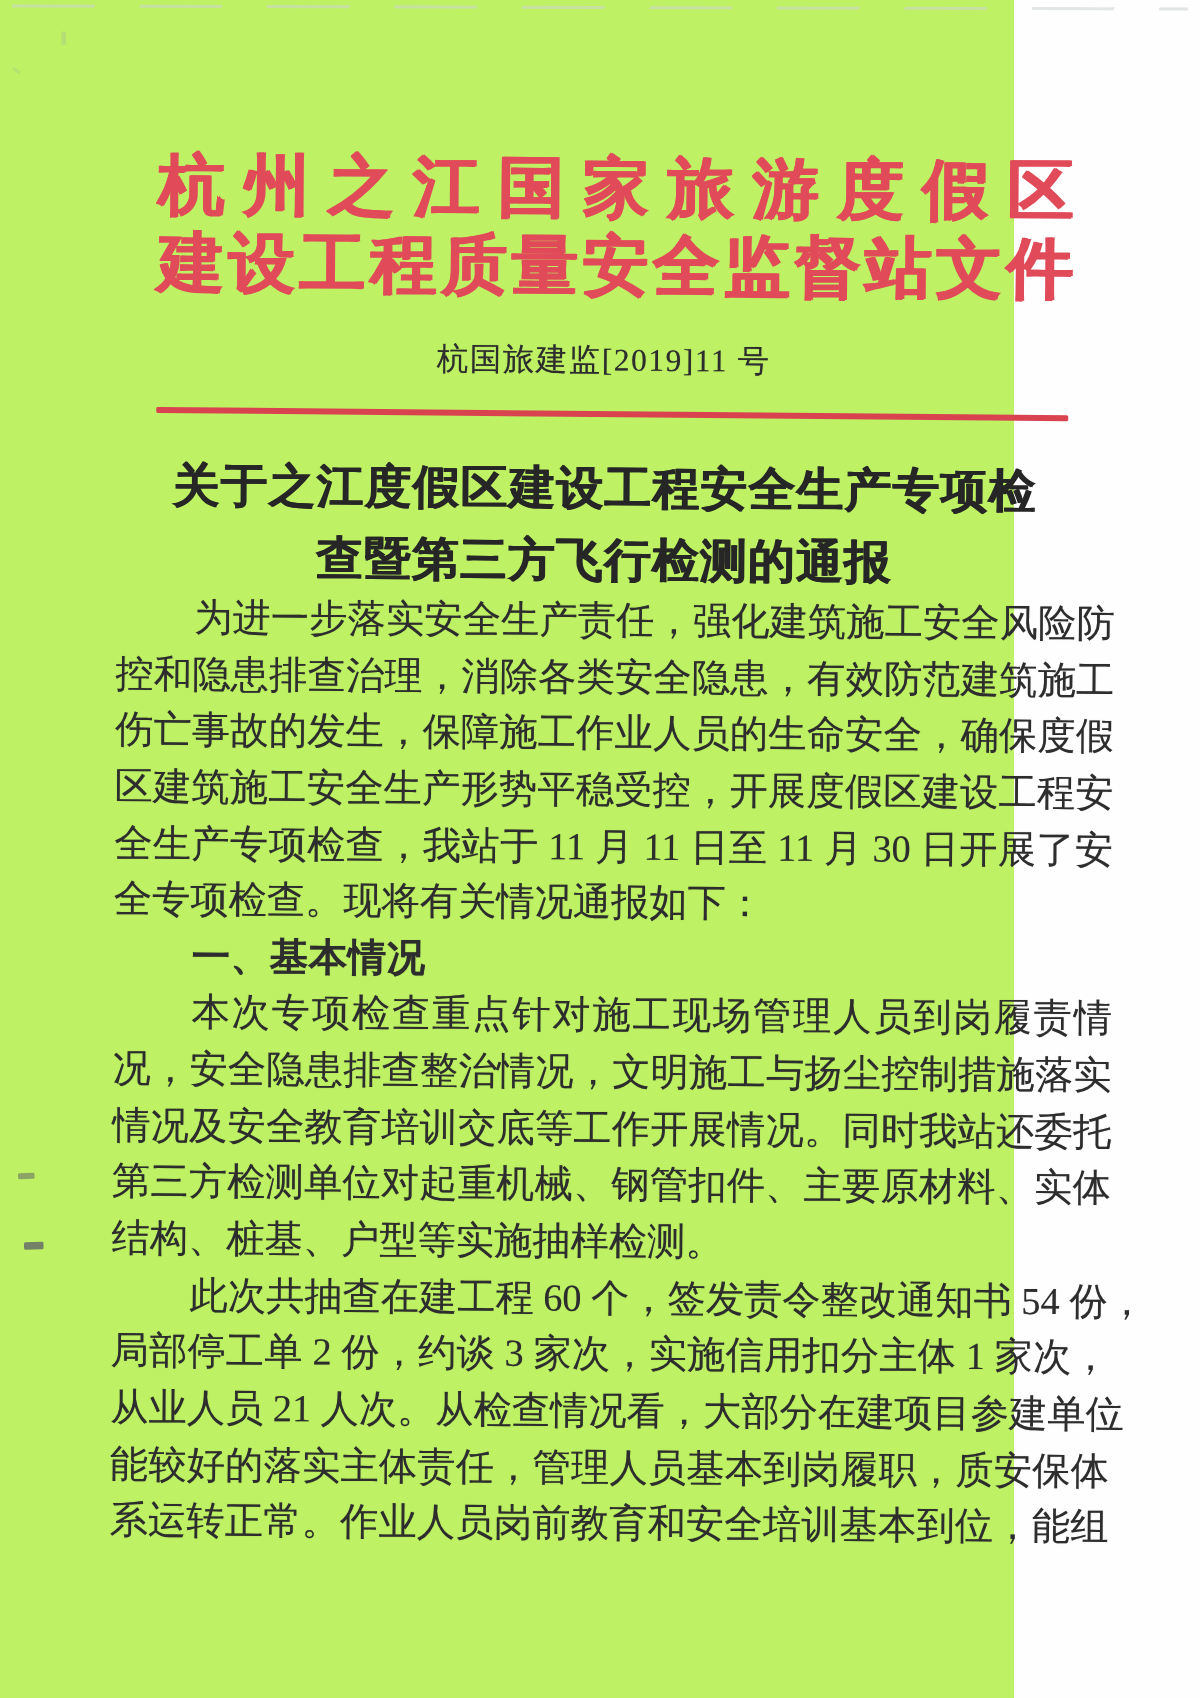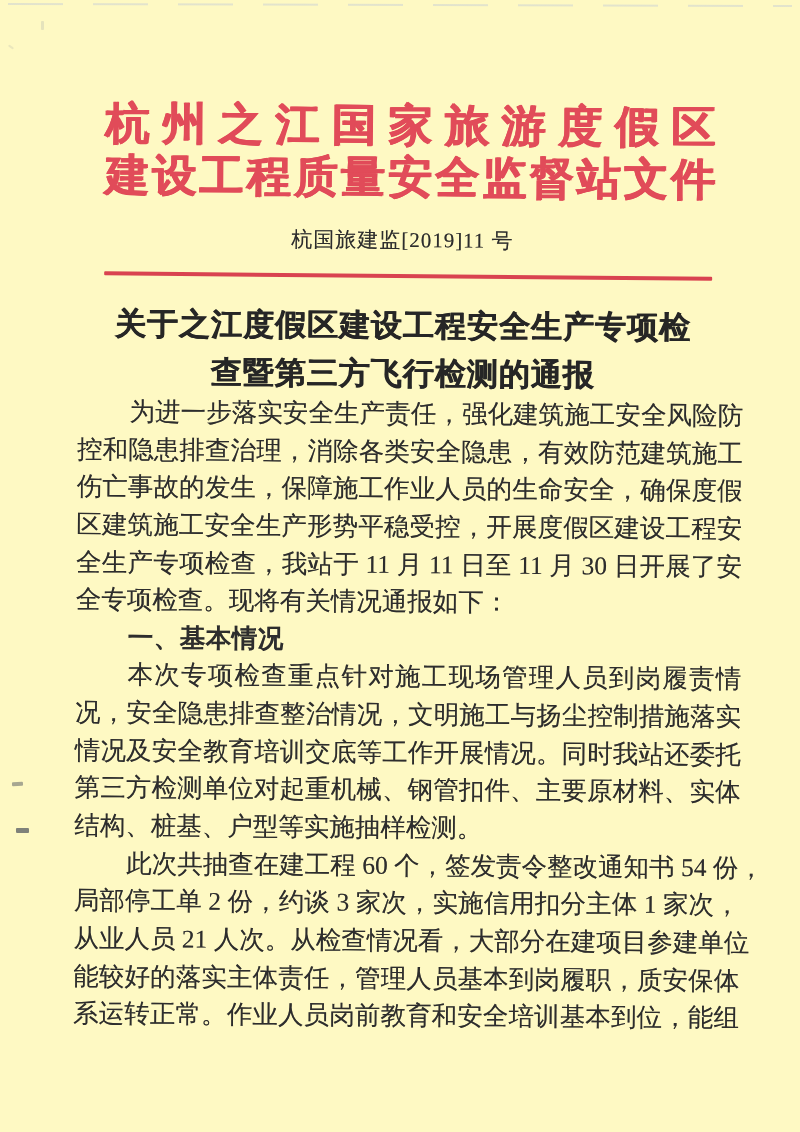--- a/index.html
+++ b/index.html
@@ -1,21 +1,21 @@
 <!DOCTYPE html>
 <html><head>
 <meta charset="utf-8">
 <style>
   html,body{margin:0;padding:0;}
   body{
     width:800px;height:1132px;overflow:hidden;background:#fefefe;
     font-family:"Liberation Serif","DejaVu Serif",serif;
   }
   .page{
-    position:relative;width:800px;height:1132px;background:#fef9c3;
+    position:relative;width:676px;height:1132px;background:#bef264;
   }
   .content{
     position:absolute;inset:0;
     transform:rotate(0.4deg);
     transform-origin:400px 300px;
   }
   
   .red-header{
     position:absolute;top:100px;left:104px;width:610px;
     color:#e14b59;font-weight:700;

